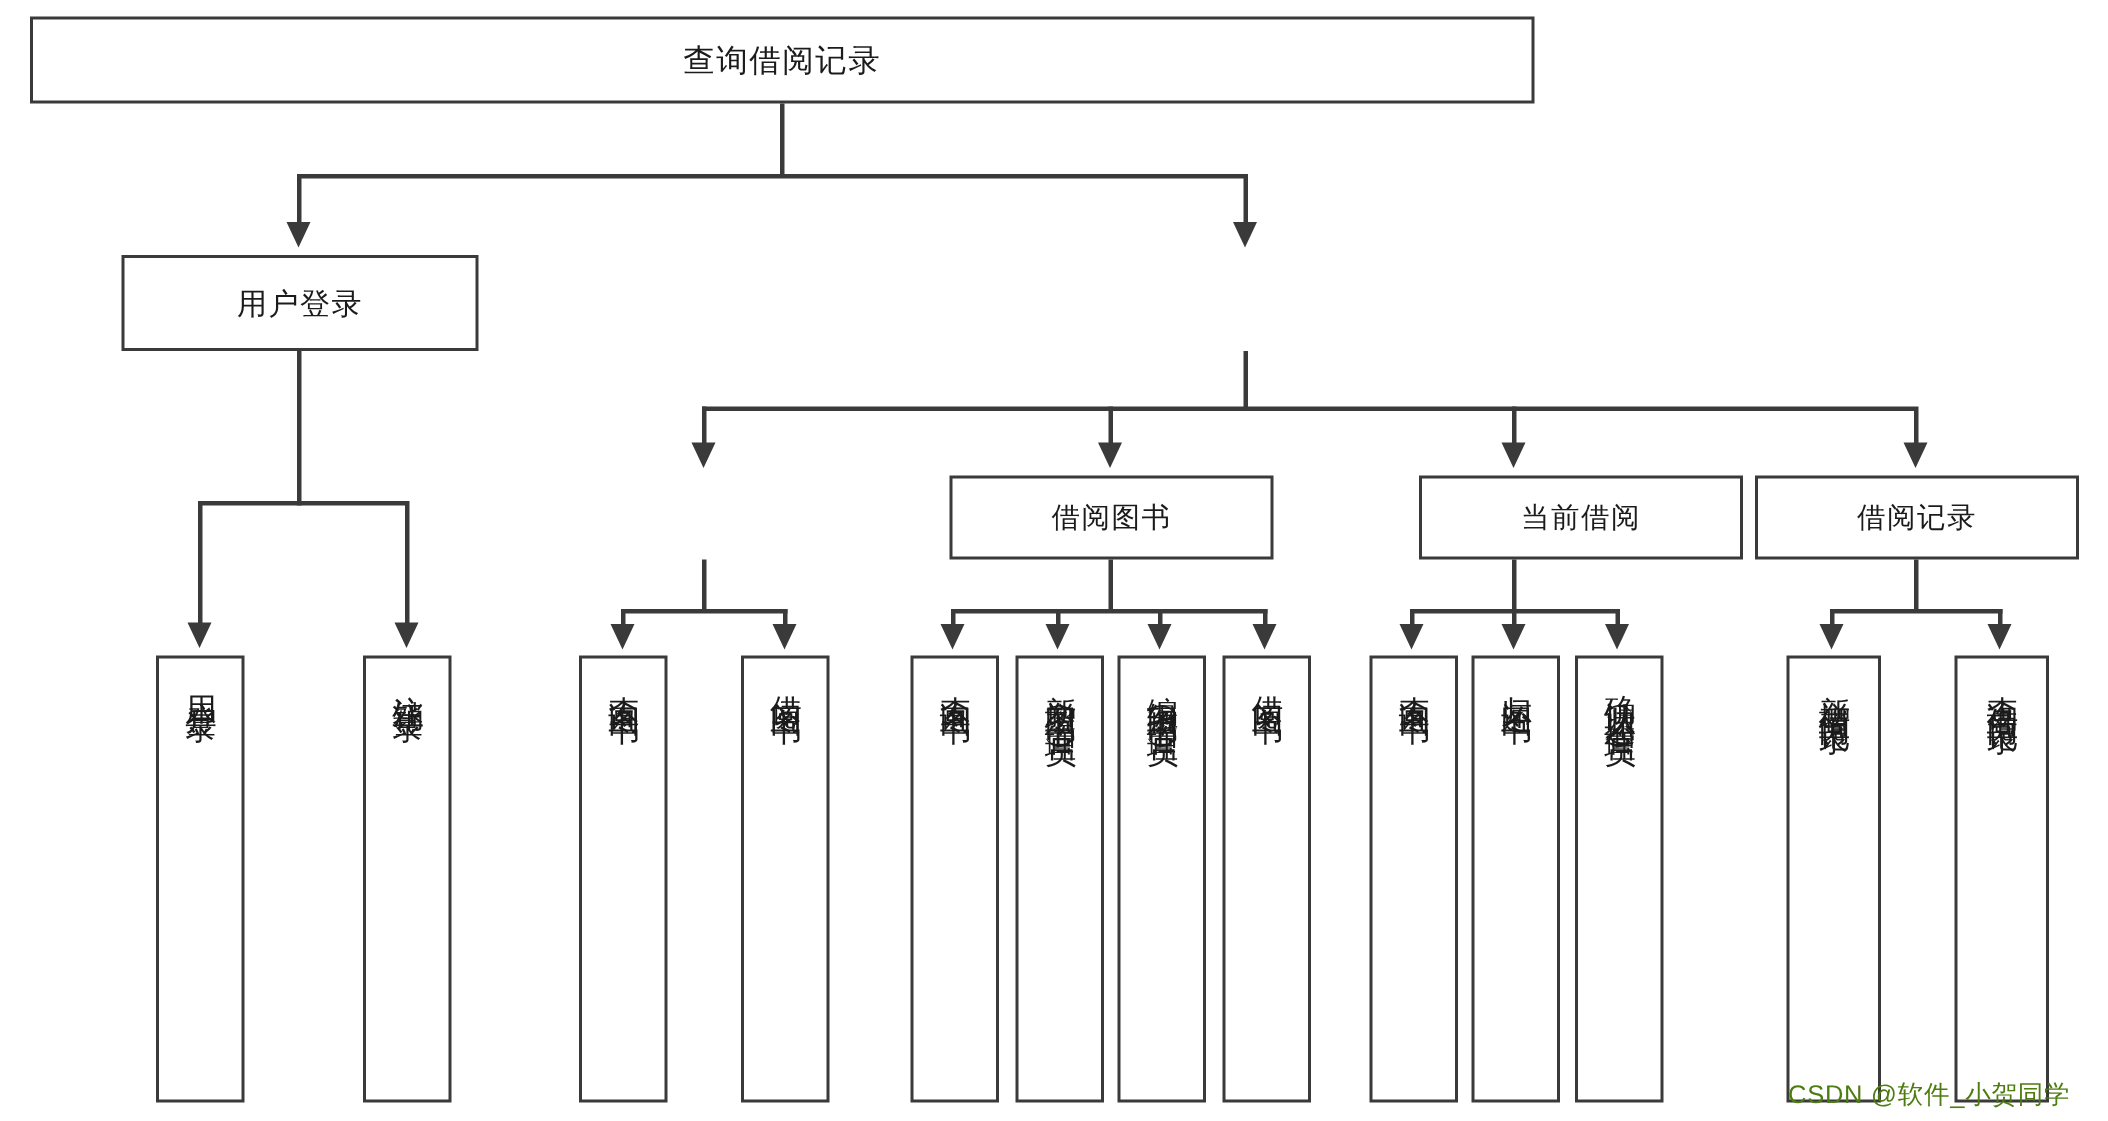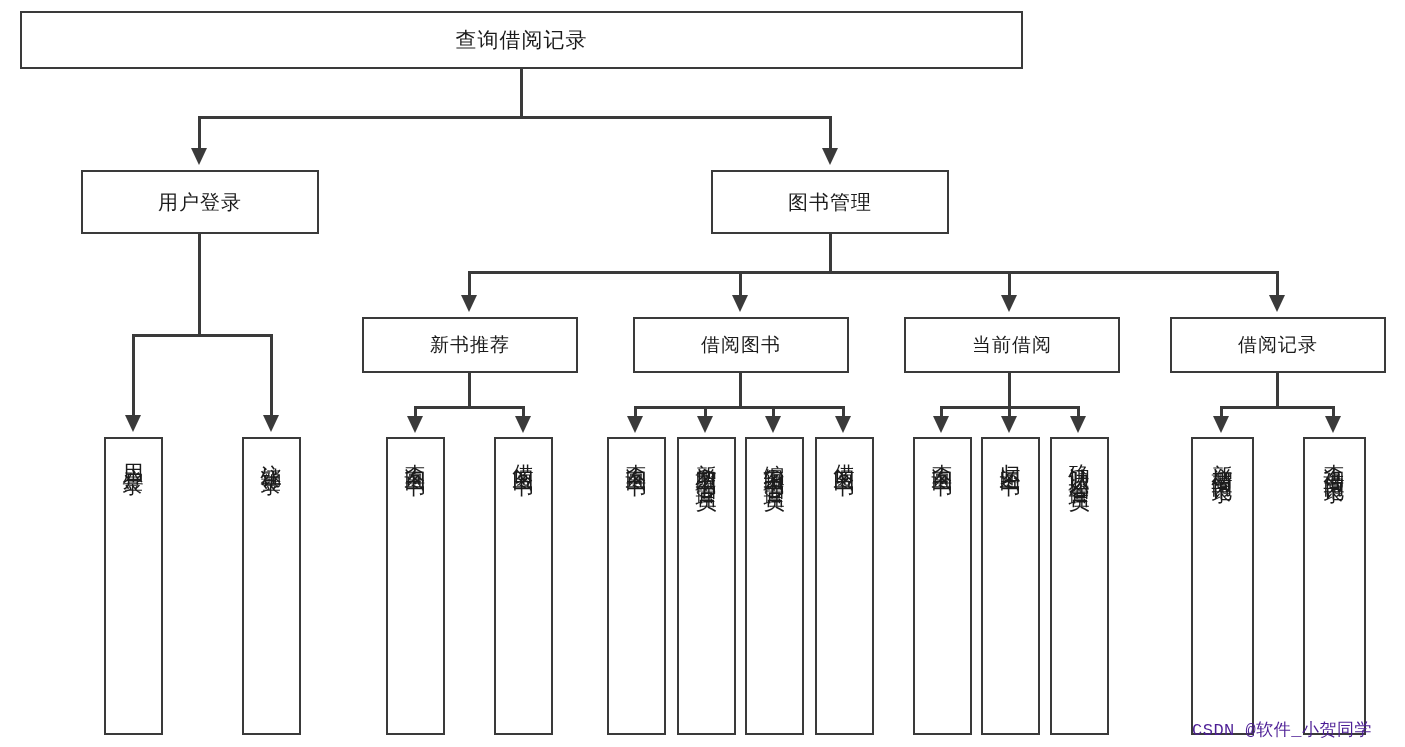--- a/index.html
+++ b/index.html
@@ -64,75 +64,68 @@
     position:absolute;
     width:0;height:0;
     border-left:8px solid transparent;
     border-right:8px solid transparent;
     border-top:17px solid #3a3a3a;
   }
   
   #watermark{
     position:absolute;
     font-size:17px;
-    color:#4c1d95;
+    color:#4d7c0f;
     white-space:nowrap;
     letter-spacing:0.5px;
     pointer-events:none;
-    font-family:Liberation Mono, monospace;
   }
 </style>
 </head>
 <body>
 
 <div id="canvas">
 
   <div class="node root" style="left:20px;top:11px;width:1003px;height:58px;">
     <span class="txt">查询借阅记录</span>
   </div>
 
   <div class="edge v" style="left:520px;top:69px;width:3px;height:49px;"></div>
   <div class="edge h" style="left:198px;top:116px;width:634px;height:3px;"></div>
   <div class="edge v" style="left:198px;top:116px;width:3px;height:34px;"></div>
   <div class="arrow" style="left:191px;top:148px;"></div>
   <div class="edge v" style="left:829px;top:116px;width:3px;height:34px;"></div>
   <div class="arrow" style="left:822px;top:148px;"></div>
 
   <div class="node lvl2" style="left:81px;top:170px;width:238px;height:64px;">
     <span class="txt">用户登录</span>
-  </div>
-  <div class="node lvl2" style="left:711px;top:170px;width:238px;height:64px;">
-    <span class="txt">图书管理</span>
   </div>
 
   <div class="edge v" style="left:198px;top:234px;width:3px;height:103px;"></div>
   <div class="edge h" style="left:132px;top:334px;width:138px;height:3px;"></div>
   <div class="edge v" style="left:132px;top:334px;width:3px;height:83px;"></div>
   <div class="arrow" style="left:125px;top:415px;"></div>
   <div class="edge v" style="left:270px;top:334px;width:3px;height:83px;"></div>
   <div class="arrow" style="left:263px;top:415px;"></div>
 
   <div class="edge v" style="left:829px;top:234px;width:3px;height:40px;"></div>
   <div class="edge h" style="left:468px;top:271px;width:808px;height:3px;"></div>
   <div class="edge v" style="left:468px;top:271px;width:3px;height:26px;"></div>
   <div class="arrow" style="left:461px;top:295px;"></div>
   <div class="edge v" style="left:739px;top:271px;width:3px;height:26px;"></div>
   <div class="arrow" style="left:732px;top:295px;"></div>
   <div class="edge v" style="left:1008px;top:271px;width:3px;height:26px;"></div>
   <div class="arrow" style="left:1001px;top:295px;"></div>
   <div class="edge v" style="left:1276px;top:271px;width:3px;height:26px;"></div>
   <div class="arrow" style="left:1269px;top:295px;"></div>
 
-  <div class="node lvl3" style="left:362px;top:317px;width:216px;height:56px;">
-    <span class="txt">新书推荐</span>
-  </div>
   <div class="node lvl3" style="left:633px;top:317px;width:216px;height:56px;">
     <span class="txt">借阅图书</span>
   </div>
-  <div class="node lvl3" style="left:904px;top:317px;width:216px;height:56px;">
+  <div class="node lvl3" style="left:946px;top:317px;width:216px;height:56px;">
     <span class="txt">当前借阅</span>
   </div>
   <div class="node lvl3" style="left:1170px;top:317px;width:216px;height:56px;">
     <span class="txt">借阅记录</span>
   </div>
 
   <div class="edge v" style="left:468px;top:373px;width:3px;height:35px;"></div>
   <div class="edge h" style="left:414px;top:406px;width:111px;height:3px;"></div>
   <div class="edge v" style="left:414px;top:406px;width:3px;height:12px;"></div>
   <div class="arrow" style="left:407px;top:416px;"></div>

